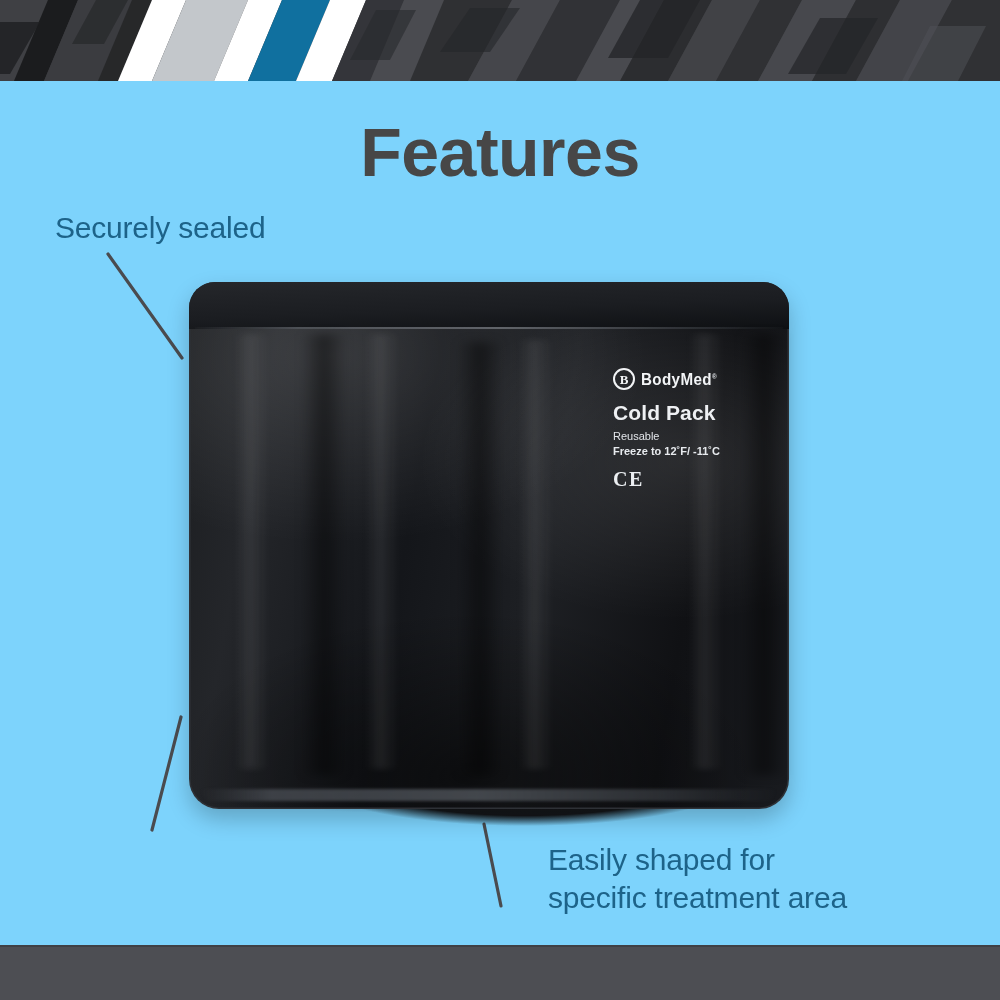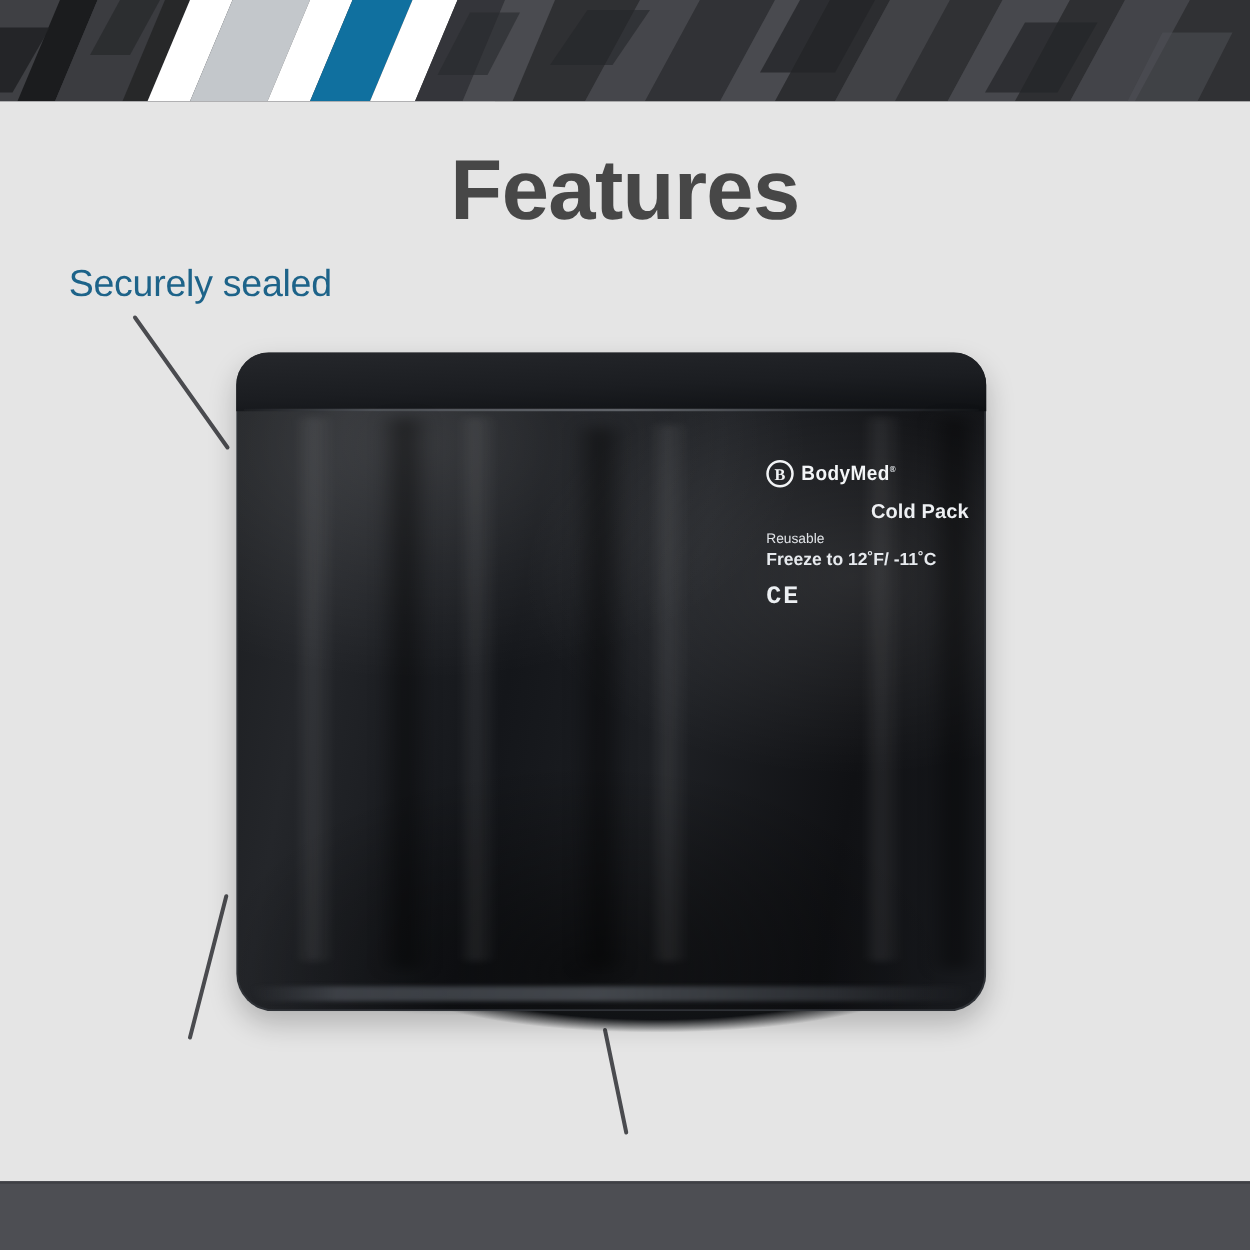--- a/index.html
+++ b/index.html
@@ -2,21 +2,21 @@
 <html><head>
 <meta charset="utf-8">
 <title>Features — Cold Pack</title>
 <style>
   * { margin:0; padding:0; box-sizing:border-box; }
   html,body{
     width:1000px; height:1000px; overflow:hidden;
     background:#ffffff;
     font-family:"Liberation Sans", sans-serif;
   }
-  #stage{ position:relative; width:1000px; height:1000px; background:#e5e5e5; }
+  #stage{ position:relative; width:1000px; height:1000px; background:#7dd3fc; }
 
   
   #header{
     position:absolute; left:0; top:0; width:1000px; height:81px;
     overflow:hidden; background:#3a3b3e;
   }
 
   
   #title{
     position:absolute; left:0; top:118px; width:1000px;
@@ -115,29 +115,29 @@
     font-size:16.5px; font-weight:bold; color:#f3f5f7;
     letter-spacing:.4px; line-height:1;
     font-family:"Liberation Sans Narrow","Liberation Sans",sans-serif;
     transform:scaleX(.92); transform-origin:left center;
     position:relative;
   }
   #brand-reg{
     font-size:7px; vertical-align:super; font-weight:bold; color:#dfe3e7;
   }
   #label-title{
-    margin-top:11px; font-size:16px; font-weight:bold; color:#eef0f3;
-    letter-spacing:.1px; line-height:1.1;text-align:right;
+    margin-top:11px; font-size:21px; font-weight:bold; color:#eef0f3;
+    letter-spacing:.1px; line-height:1.1;
   }
   #label-sub1{ margin-top:6px; font-size:11px; color:#e2e5e9; line-height:1.25; }
-  #label-sub2{ font-size:14px; font-weight:bold; color:#e7eaee; line-height:1.3; }
+  #label-sub2{ font-size:11px; font-weight:bold; color:#e7eaee; line-height:1.3; }
   #ce-mark{
     margin-top:11px; font-size:20px; font-weight:bold; color:#eceff2;
     letter-spacing:1.5px; line-height:1;
-    font-family:Liberation Mono, monospace;
+    font-family:Liberation Serif, serif;
   }
 
   
   #footer{
     position:absolute; left:0; bottom:0; width:1000px; height:55px;
     background:#4d4e53;
     border-top:2px solid #3f4045;
   }
 </style>
 </head>
@@ -221,16 +221,18 @@
         </div>
         <div id="label-title">Cold Pack</div>
         <div id="label-sub1">Reusable</div>
         <div id="label-sub2">Freeze to 12˚F/ -11˚C</div>
         <div id="ce-mark">CE</div>
       </div>
     </div>
   </div>
 
   <div class="callout" id="callout-top">Securely sealed</div>
+  <div class="callout" id="callout-br">Easily shaped for
+specific treatment area</div>
 
   <div id="footer"></div>
 
 </div>
 
 </body></html>

